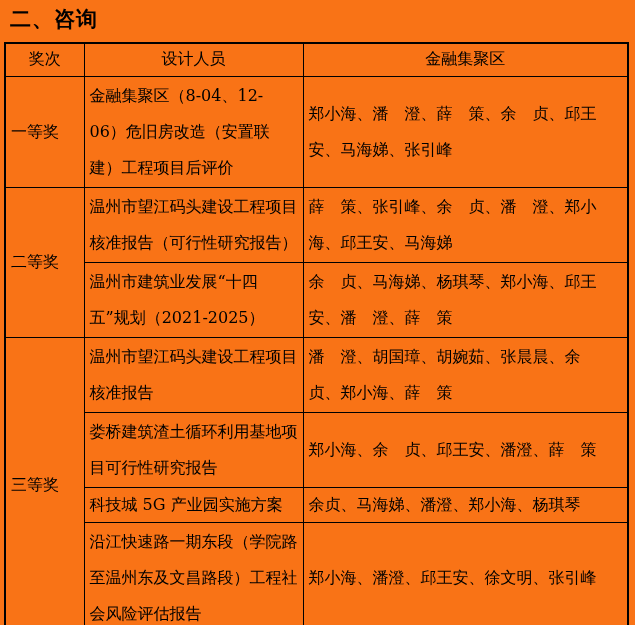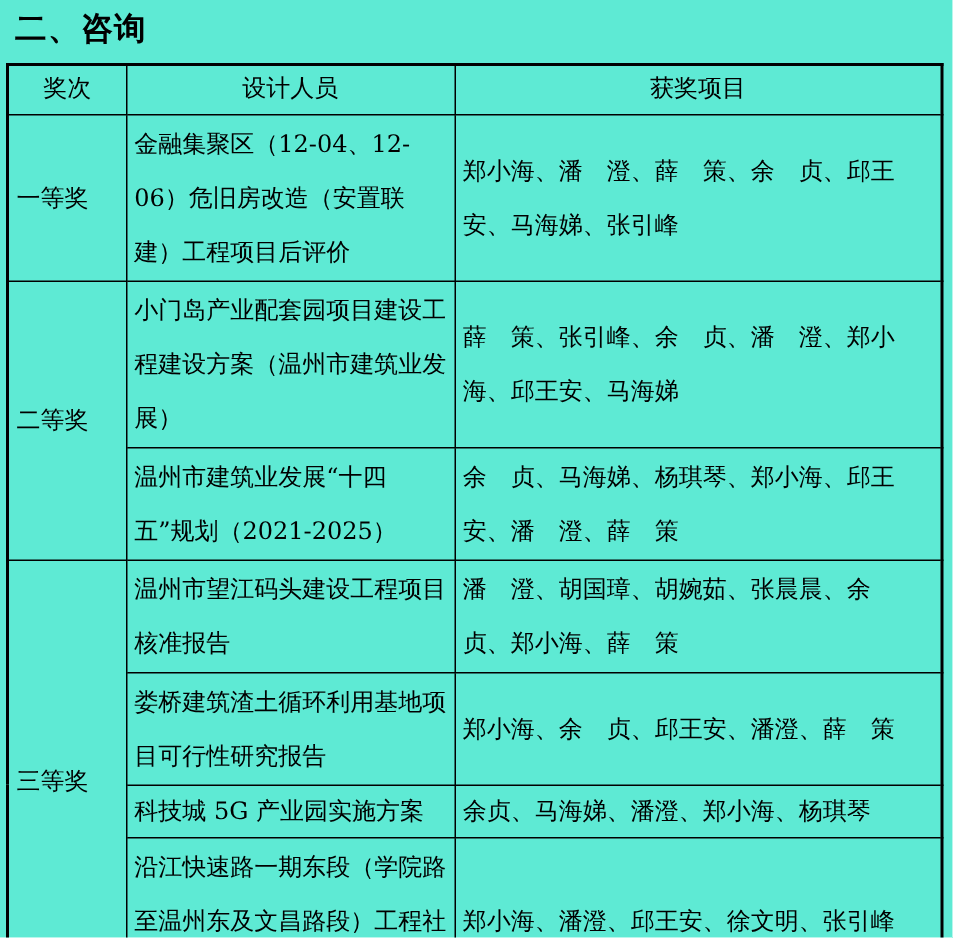--- a/index.html
+++ b/index.html
@@ -8,21 +8,21 @@
     padding: 0;
     background: #ffffff;
     width: 635px;
     height: 625px;
     overflow: hidden;
   }
   .page {
     position: relative;
     width: 635px;
     height: 625px;
-    background: #5eead4;
+    background: #f97316;
     color: #000000;
   }
   .doc-title {
     position: absolute;
     left: 10px;
     top: 5px;
     margin: 0;
     font-family: "Liberation Sans", sans-serif;
     font-weight: bold;
     font-size: 21px;
@@ -82,32 +82,32 @@
     <colgroup>
       <col class="c-award">
       <col class="c-project">
       <col class="c-personnel">
     </colgroup>
 
     <tbody>
         <tr class="hdr">
       <th>奖次</th>
       <th>设计人员</th>
-      <th>获奖项目</th>
+      <th>金融集聚区</th>
     </tr>
 
     <tr class="r1">
       <td class="cell-award">一等奖</td>
-      <td class="cell-project">金融集聚区（12-04、12-06）危旧房改造（安置联建）工程项目后评价</td>
+      <td class="cell-project">金融集聚区（8-04、12-06）危旧房改造（安置联建）工程项目后评价</td>
       <td class="cell-personnel">郑小海、潘　澄、薛　策、余　贞、邱王安、马海娣、张引峰</td>
     </tr>
 
     <tr class="r2">
       <td class="cell-award" rowspan="2">二等奖</td>
-      <td class="cell-project">小门岛产业配套园项目建设工程建设方案（温州市建筑业发展）</td>
+      <td class="cell-project">温州市望江码头建设工程项目核准报告（可行性研究报告）</td>
       <td class="cell-personnel">薛　策、张引峰、余　贞、潘　澄、郑小海、邱王安、马海娣</td>
     </tr>
     <tr class="r3">
       <td class="cell-project">温州市建筑业发展“十四五”规划（2021-2025）</td>
       <td class="cell-personnel">余　贞、马海娣、杨琪琴、郑小海、邱王安、潘　澄、薛　策</td>
     </tr>
 
     <tr class="r4">
       <td class="cell-award" rowspan="4">三等奖</td>
       <td class="cell-project">温州市望江码头建设工程项目核准报告</td>

